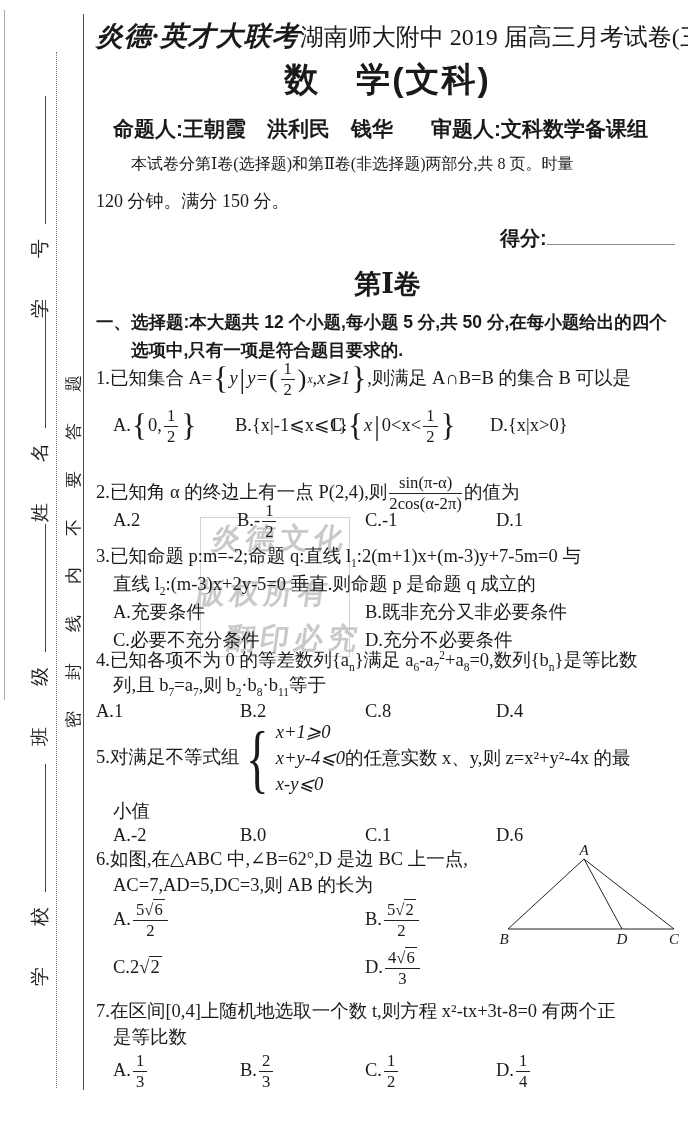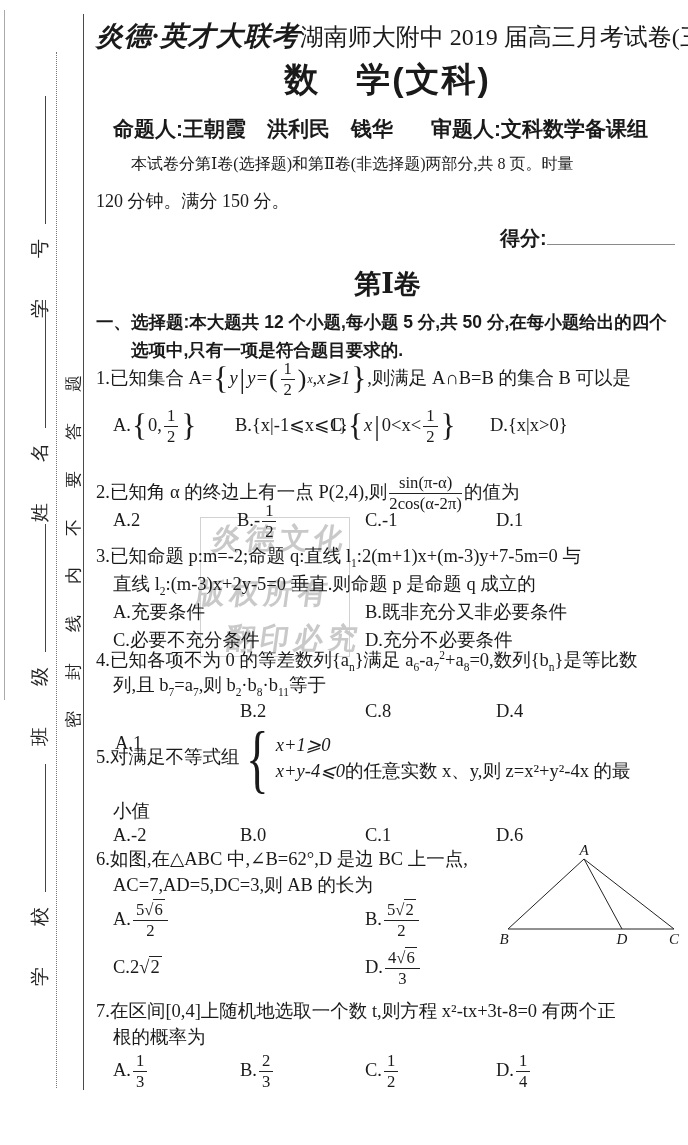--- a/index.html
+++ b/index.html
@@ -159,32 +159,33 @@
     <span class="opt" style="left:365px;">D.充分不必要条件</span>
   </div>
 
   <div class="t" style="left:96px;top:649px;">
     <span>4.已知各项不为 0 的等差数列{a</span><sub>n</sub><span>}满足 a</span><sub>6</sub><span>-a</span><sub>7</sub><sup>2</sup><span>+a</span><sub>8</sub><span>=0,数列{b</span><sub>n</sub><span>}是等比数</span>
   </div>
   <div class="t" style="left:113px;top:674px;">
     <span>列,且 b</span><sub>7</sub><span>=a</span><sub>7</sub><span>,则 b</span><sub>2</sub><span>·b</span><sub>8</sub><span>·b</span><sub>11</sub><span>等于</span>
   </div>
   <div class="t" style="left:0;top:700px;width:688px;">
-    <span class="opt" style="left:115px;margin-top:32px;">A.1</span>
+    <span class="opt" style="left:96px;">A.1</span>
     <span class="opt" style="left:240px;">B.2</span>
     <span class="opt" style="left:365px;">C.8</span>
     <span class="opt" style="left:496px;">D.4</span>
   </div>
 
   <div class="t mid" style="left:96px;top:718px;height:80px;">
     <span>5.对满足不等式组</span>
     <span style="font-size:76px;font-weight:300;line-height:1;transform:scaleX(0.62);display:inline-block;">{</span>
     <span style="display:inline-block;font-style:italic;line-height:26px;">
       <span style="display:block;">x+1⩾0</span>
       <span style="display:block;"><span>x+y-4⩽0</span><span style="font-style:normal;">的任意实数 x、y,则 z=x²+y²-4x 的最</span></span>
+      <span style="display:block;">x-y⩽0</span>
     </span>
   </div>
   <div class="t" style="left:113px;top:800px;">小值</div>
   <div class="t" style="left:0;top:824px;width:688px;">
     <span class="opt" style="left:113px;">A.-2</span>
     <span class="opt" style="left:240px;">B.0</span>
     <span class="opt" style="left:365px;">C.1</span>
     <span class="opt" style="left:496px;">D.6</span>
   </div>
 
@@ -226,21 +227,21 @@
     <line x1="20" y1="86" x2="96" y2="16" stroke="#222" stroke-width="1"></line>
     <line x1="96" y1="16" x2="186" y2="86" stroke="#222" stroke-width="1"></line>
     <line x1="96" y1="16" x2="134" y2="86" stroke="#222" stroke-width="1"></line>
     <text x="96" y="12" text-anchor="middle">A</text>
     <text x="16" y="101" text-anchor="middle">B</text>
     <text x="134" y="101" text-anchor="middle">D</text>
     <text x="186" y="101" text-anchor="middle">C</text>
   </svg>
 
   <div class="t" style="left:96px;top:1000px;">7.在区间[0,4]上随机地选取一个数 t,则方程 x²-tx+3t-8=0 有两个正</div>
-  <div class="t" style="left:113px;top:1026px;">根的概率为</div>
+  <div class="t" style="left:113px;top:1026px;">是等比数</div>
   <div class="t" style="left:0;top:1050px;width:688px;height:42px;">
     <span class="opt mid" style="left:113px;top:0;height:42px;">
         <span>A.</span>
         <span class="frac">
           <span class="fn">1</span>
           <span class="fd">3</span>
         </span>
       </span>
     <span class="opt mid" style="left:240px;top:0;height:42px;">
         <span>B.</span>

